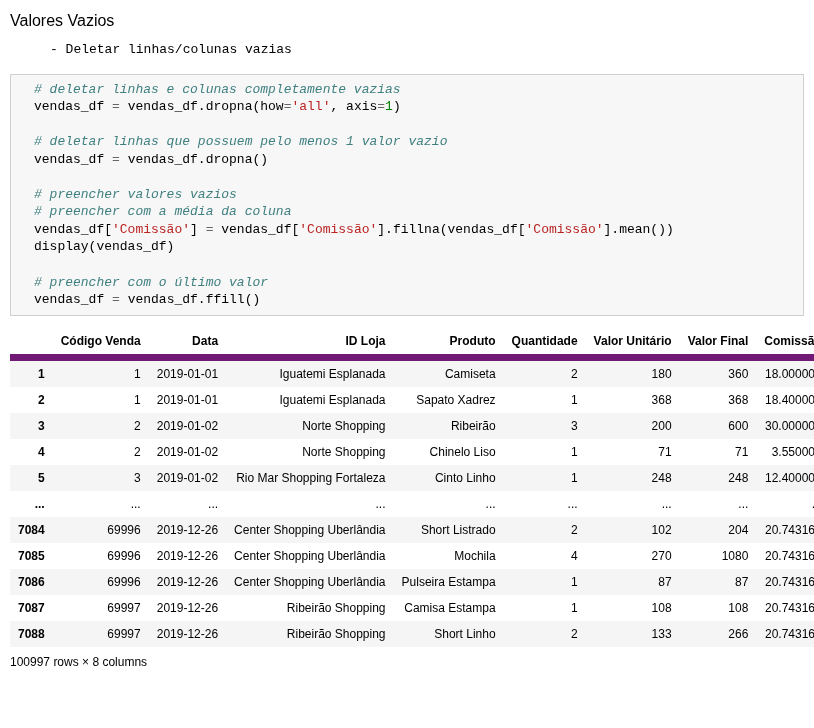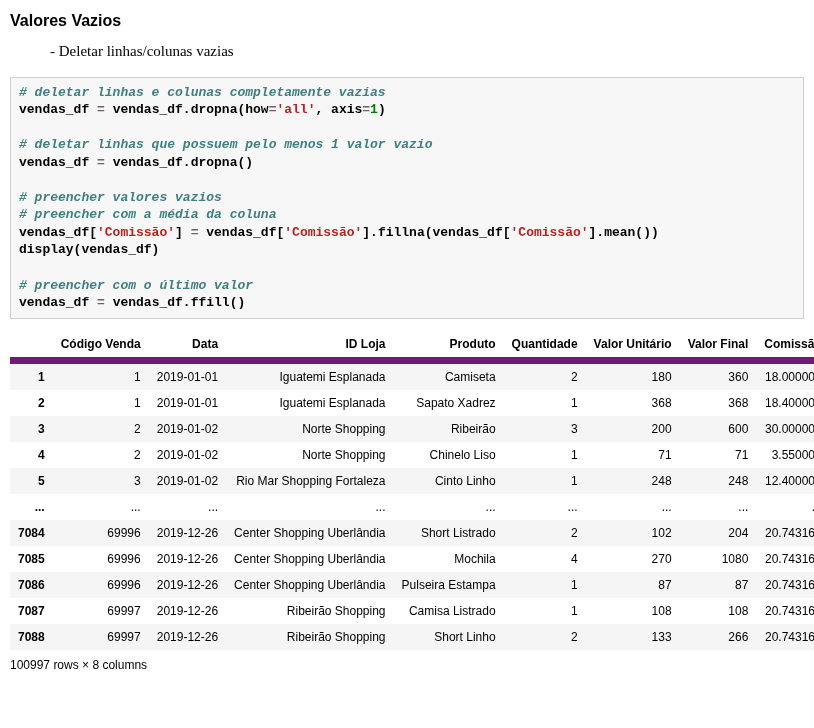--- a/index.html
+++ b/index.html
@@ -5,44 +5,43 @@
   body {
     font-family: Arial, Helvetica, sans-serif;
     font-size: 14px;
     color: #000;
     margin: 0;
     padding: 10px;
     background: #fff;
   }
   h3 {
     font-size: 16px;
-    font-weight: bold;
+    font-weight: normal;
     margin: 2px 0 10px 0;
   }
   ul.dash {
     list-style: none;
     margin: 0 0 14px 0;
     padding-left: 40px;
-    font-family: Liberation Serif, serif;
-    font-size: 15px;
+    font-family: Liberation Mono, monospace;
+    font-size: 13px;
     line-height: 1.5;
   }
   ul.dash li::before {
     content: "- ";
   }
   .code-cell {
     background: #f7f7f7;
     border: 1px solid #cfcfcf;
-    padding: 6px 8px;
+    padding: 6px 23px;
     font-family: "Courier New", monospace;
     font-size: 13px;
     line-height: 1.35;
     white-space: pre;
     margin-bottom: 12px;
-    font-weight: bold;
   }
   .c-comment { color: #408080; font-style: italic; }
   .c-str { color: #BA2121; }
   .c-op { color: #666666; }
   .c-num { color: #008000; }
 
   table.df {
     border-collapse: collapse;
     font-size: 12px;
     margin-bottom: 8px;
@@ -211,21 +210,21 @@
         <td>1</td>
         <td>87</td>
         <td>87</td>
         <td>20.743163</td>
       </tr>
       <tr>
         <th>7087</th>
         <td>69997</td>
         <td>2019-12-26</td>
         <td>Ribeirão Shopping</td>
-        <td>Camisa Listrado</td>
+        <td>Camisa Estampa</td>
         <td>1</td>
         <td>108</td>
         <td>108</td>
         <td>20.743163</td>
       </tr>
       <tr>
         <th>7088</th>
         <td>69997</td>
         <td>2019-12-26</td>
         <td>Ribeirão Shopping</td>

